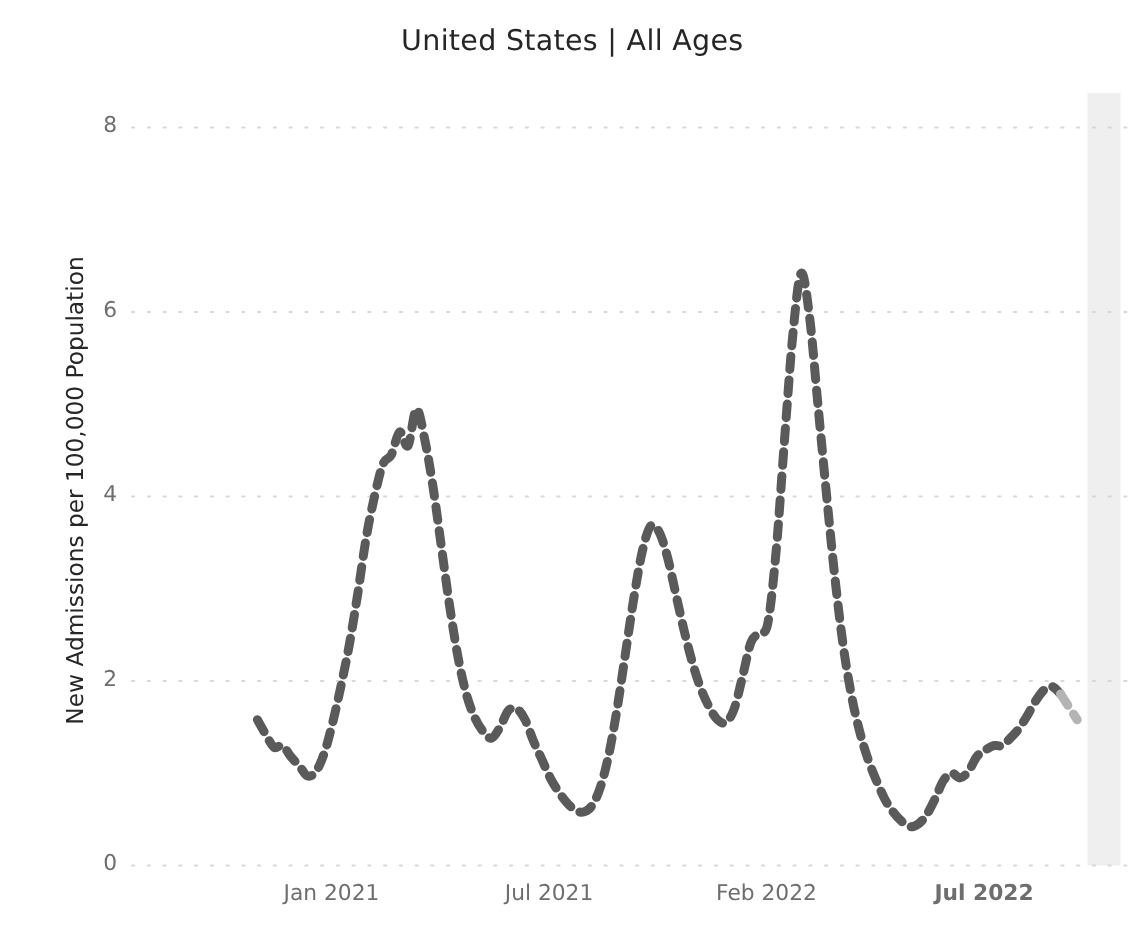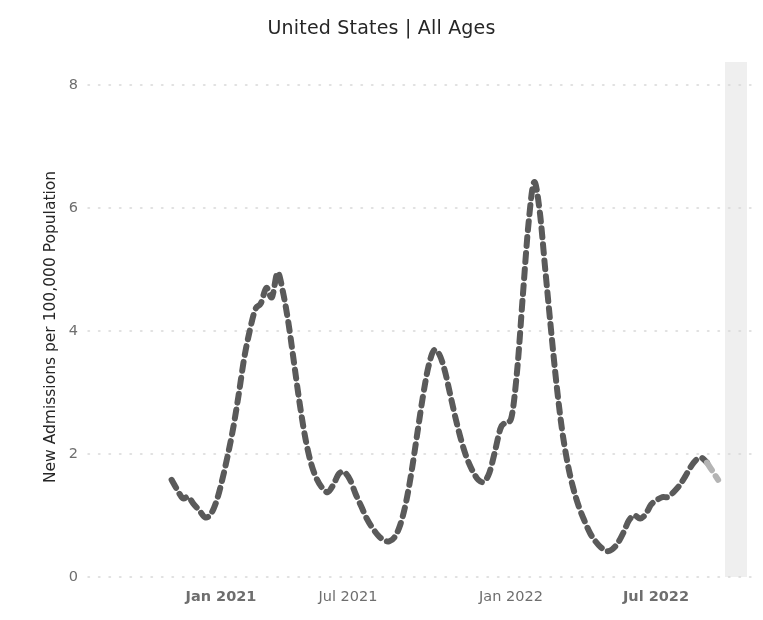--- a/index.html
+++ b/index.html
@@ -87,18 +87,18 @@
     <path id="series-line" fill="none" stroke="#5a5a5a" stroke-width="6" stroke-linecap="round" stroke-dasharray="9 7" d="M171.60,479.83 C172.53,481.47 175.32,486.60 177.18,489.67 C179.04,492.75 180.90,497.05 182.76,498.28 C184.62,499.51 186.48,496.02 188.34,497.05 C190.19,498.08 192.05,502.18 193.91,504.43 C195.77,506.69 197.63,508.43 199.49,510.58 C201.35,512.73 203.21,516.73 205.07,517.35 C206.92,517.96 208.78,516.83 210.64,514.27 C212.50,511.71 214.36,507.40 216.22,501.97 C218.08,496.54 219.94,489.16 221.80,481.68 C223.66,474.19 225.51,465.79 227.37,457.07 C229.23,448.36 231.09,439.65 232.95,429.40 C234.81,419.15 236.67,407.36 238.53,395.57 C240.39,383.79 242.25,369.44 244.10,358.68 C245.96,347.91 247.82,339.20 249.68,331.00 C251.54,322.80 253.40,314.09 255.26,309.48 C257.12,304.86 258.98,306.91 260.84,303.32 C262.69,299.74 264.55,288.97 266.41,287.95 C268.27,286.93 270.13,299.74 271.99,297.18 C273.85,294.61 275.71,273.29 277.57,272.57 C279.42,271.86 281.28,284.16 283.14,292.87 C285.00,301.58 286.86,312.86 288.72,324.85 C290.58,336.84 292.44,351.50 294.30,364.82 C296.16,378.15 298.01,392.50 299.87,404.80 C301.73,417.10 303.59,428.89 305.45,438.63 C307.31,448.36 309.17,456.56 311.03,463.23 C312.89,469.89 314.75,474.50 316.60,478.60 C318.46,482.70 320.32,485.57 322.18,487.82 C324.04,490.08 325.90,492.64 327.76,492.13 C329.62,491.62 331.48,487.82 333.34,484.75 C335.19,481.68 337.05,475.73 338.91,473.68 C340.77,471.63 342.63,471.43 344.49,472.45 C346.35,473.47 348.21,476.24 350.07,479.83 C351.92,483.42 353.78,489.57 355.64,493.98 C357.50,498.38 359.36,502.17 361.22,506.27 C363.08,510.38 364.94,514.99 366.80,518.58 C368.66,522.16 370.51,525.03 372.37,527.80 C374.23,530.57 376.09,533.13 377.95,535.18 C379.81,537.23 381.67,539.08 383.53,540.10 C385.39,541.13 387.25,541.84 389.10,541.33 C390.96,540.82 392.82,539.79 394.68,537.02 C396.54,534.26 398.40,530.36 400.26,524.73 C402.12,519.09 403.98,511.91 405.84,503.20 C407.69,494.49 409.55,483.72 411.41,472.45 C413.27,461.18 415.13,447.85 416.99,435.55 C418.85,423.25 420.71,409.92 422.57,398.65 C424.42,387.38 426.28,375.89 428.14,367.90 C430.00,359.90 431.86,352.93 433.72,350.68 C435.58,348.42 437.44,350.99 439.30,354.37 C441.16,357.75 443.01,364.11 444.87,370.98 C446.73,377.84 448.59,387.38 450.45,395.57 C452.31,403.77 454.17,412.49 456.03,420.18 C457.89,427.86 459.75,435.24 461.60,441.70 C463.46,448.16 465.32,454.00 467.18,458.92 C469.04,463.84 470.90,467.74 472.76,471.22 C474.62,474.71 476.48,478.09 478.34,479.83 C480.19,481.57 482.05,482.91 483.91,481.68 C485.77,480.44 487.63,477.57 489.49,472.45 C491.35,467.32 493.21,458.31 495.07,450.93 C496.92,443.55 498.78,432.99 500.64,428.17 C502.50,423.35 504.36,424.07 506.22,422.02 C508.08,419.97 509.94,424.89 511.80,415.87 C513.66,406.85 515.51,388.19 517.37,367.90 C519.23,347.60 521.09,318.19 522.95,294.10 C524.81,270.01 526.67,242.03 528.53,223.38 C530.39,204.72 532.25,184.22 534.10,182.17 C535.96,180.12 537.82,196.52 539.68,211.07 C541.54,225.63 543.40,250.03 545.26,269.50 C547.12,288.98 548.98,308.96 550.84,327.93 C552.69,346.89 554.55,366.36 556.41,383.27 C558.27,400.19 560.13,416.07 561.99,429.40 C563.85,442.72 565.71,453.49 567.57,463.23 C569.42,472.96 571.28,480.65 573.14,487.82 C575.00,495.00 576.86,500.84 578.72,506.27 C580.58,511.71 582.44,516.01 584.30,520.42 C586.16,524.83 588.01,529.24 589.87,532.72 C591.73,536.21 593.59,538.87 595.45,541.33 C597.31,543.79 599.17,545.84 601.03,547.48 C602.89,549.12 604.75,550.86 606.60,551.17 C608.46,551.48 610.32,550.66 612.18,549.33 C614.04,547.99 615.90,545.94 617.76,543.17 C619.62,540.41 621.48,536.51 623.34,532.72 C625.19,528.93 627.05,523.29 628.91,520.42 C630.77,517.55 632.63,515.81 634.49,515.50 C636.35,515.19 638.21,518.78 640.07,518.58 C641.92,518.37 643.78,516.63 645.64,514.27 C647.50,511.91 649.36,506.79 651.22,504.43 C653.08,502.07 654.94,501.36 656.80,500.13 C658.66,498.89 660.51,497.56 662.37,497.05 C664.23,496.54 666.09,497.87 667.95,497.05 C669.81,496.23 671.67,493.98 673.53,492.13 C675.39,490.28 677.25,488.44 679.10,485.98 C680.96,483.52 682.82,480.44 684.68,477.37 C686.54,474.30 688.40,470.40 690.26,467.53 C692.12,464.66 693.98,461.79 695.84,460.15 C697.69,458.51 699.55,457.28 701.41,457.69 C703.27,458.10 706.06,461.79 706.99,462.61"></path>
     <path id="series-line-partial" fill="none" stroke="#b4b4b4" stroke-width="6" stroke-linecap="round" stroke-dasharray="9 7" d="M706.99,462.61 C707.92,464.05 710.71,468.35 712.57,471.22 C714.42,474.09 717.21,478.39 718.14,479.83"></path>
   </svg>
 
   <div class="ytick-label" style="left:48px; top:76px;">8</div>
   <div class="ytick-label" style="left:48px; top:199px;">6</div>
   <div class="ytick-label" style="left:48px; top:322px;">4</div>
   <div class="ytick-label" style="left:48px; top:445px;">2</div>
   <div class="ytick-label" style="left:48px; top:568px;">0</div>
 
-  <div class="xtick-label" style="left:161px;font-weight:bold;">Jan 2021</div>
-  <div class="xtick-label" style="left:288px;text-align:center;">Jul 2021</div>
-  <div class="xtick-label" style="left:451px;">Jan 2022</div>
+  <div class="xtick-label" style="left:161px;">Jan 2021</div>
+  <div class="xtick-label" style="left:306px;text-align:center;">Jul 2021</div>
+  <div class="xtick-label" style="left:451px;">Feb 2022</div>
   <div class="xtick-label" style="left:596px;font-weight:bold;">Jul 2022</div>
 
 </div>
 
 </body></html>

